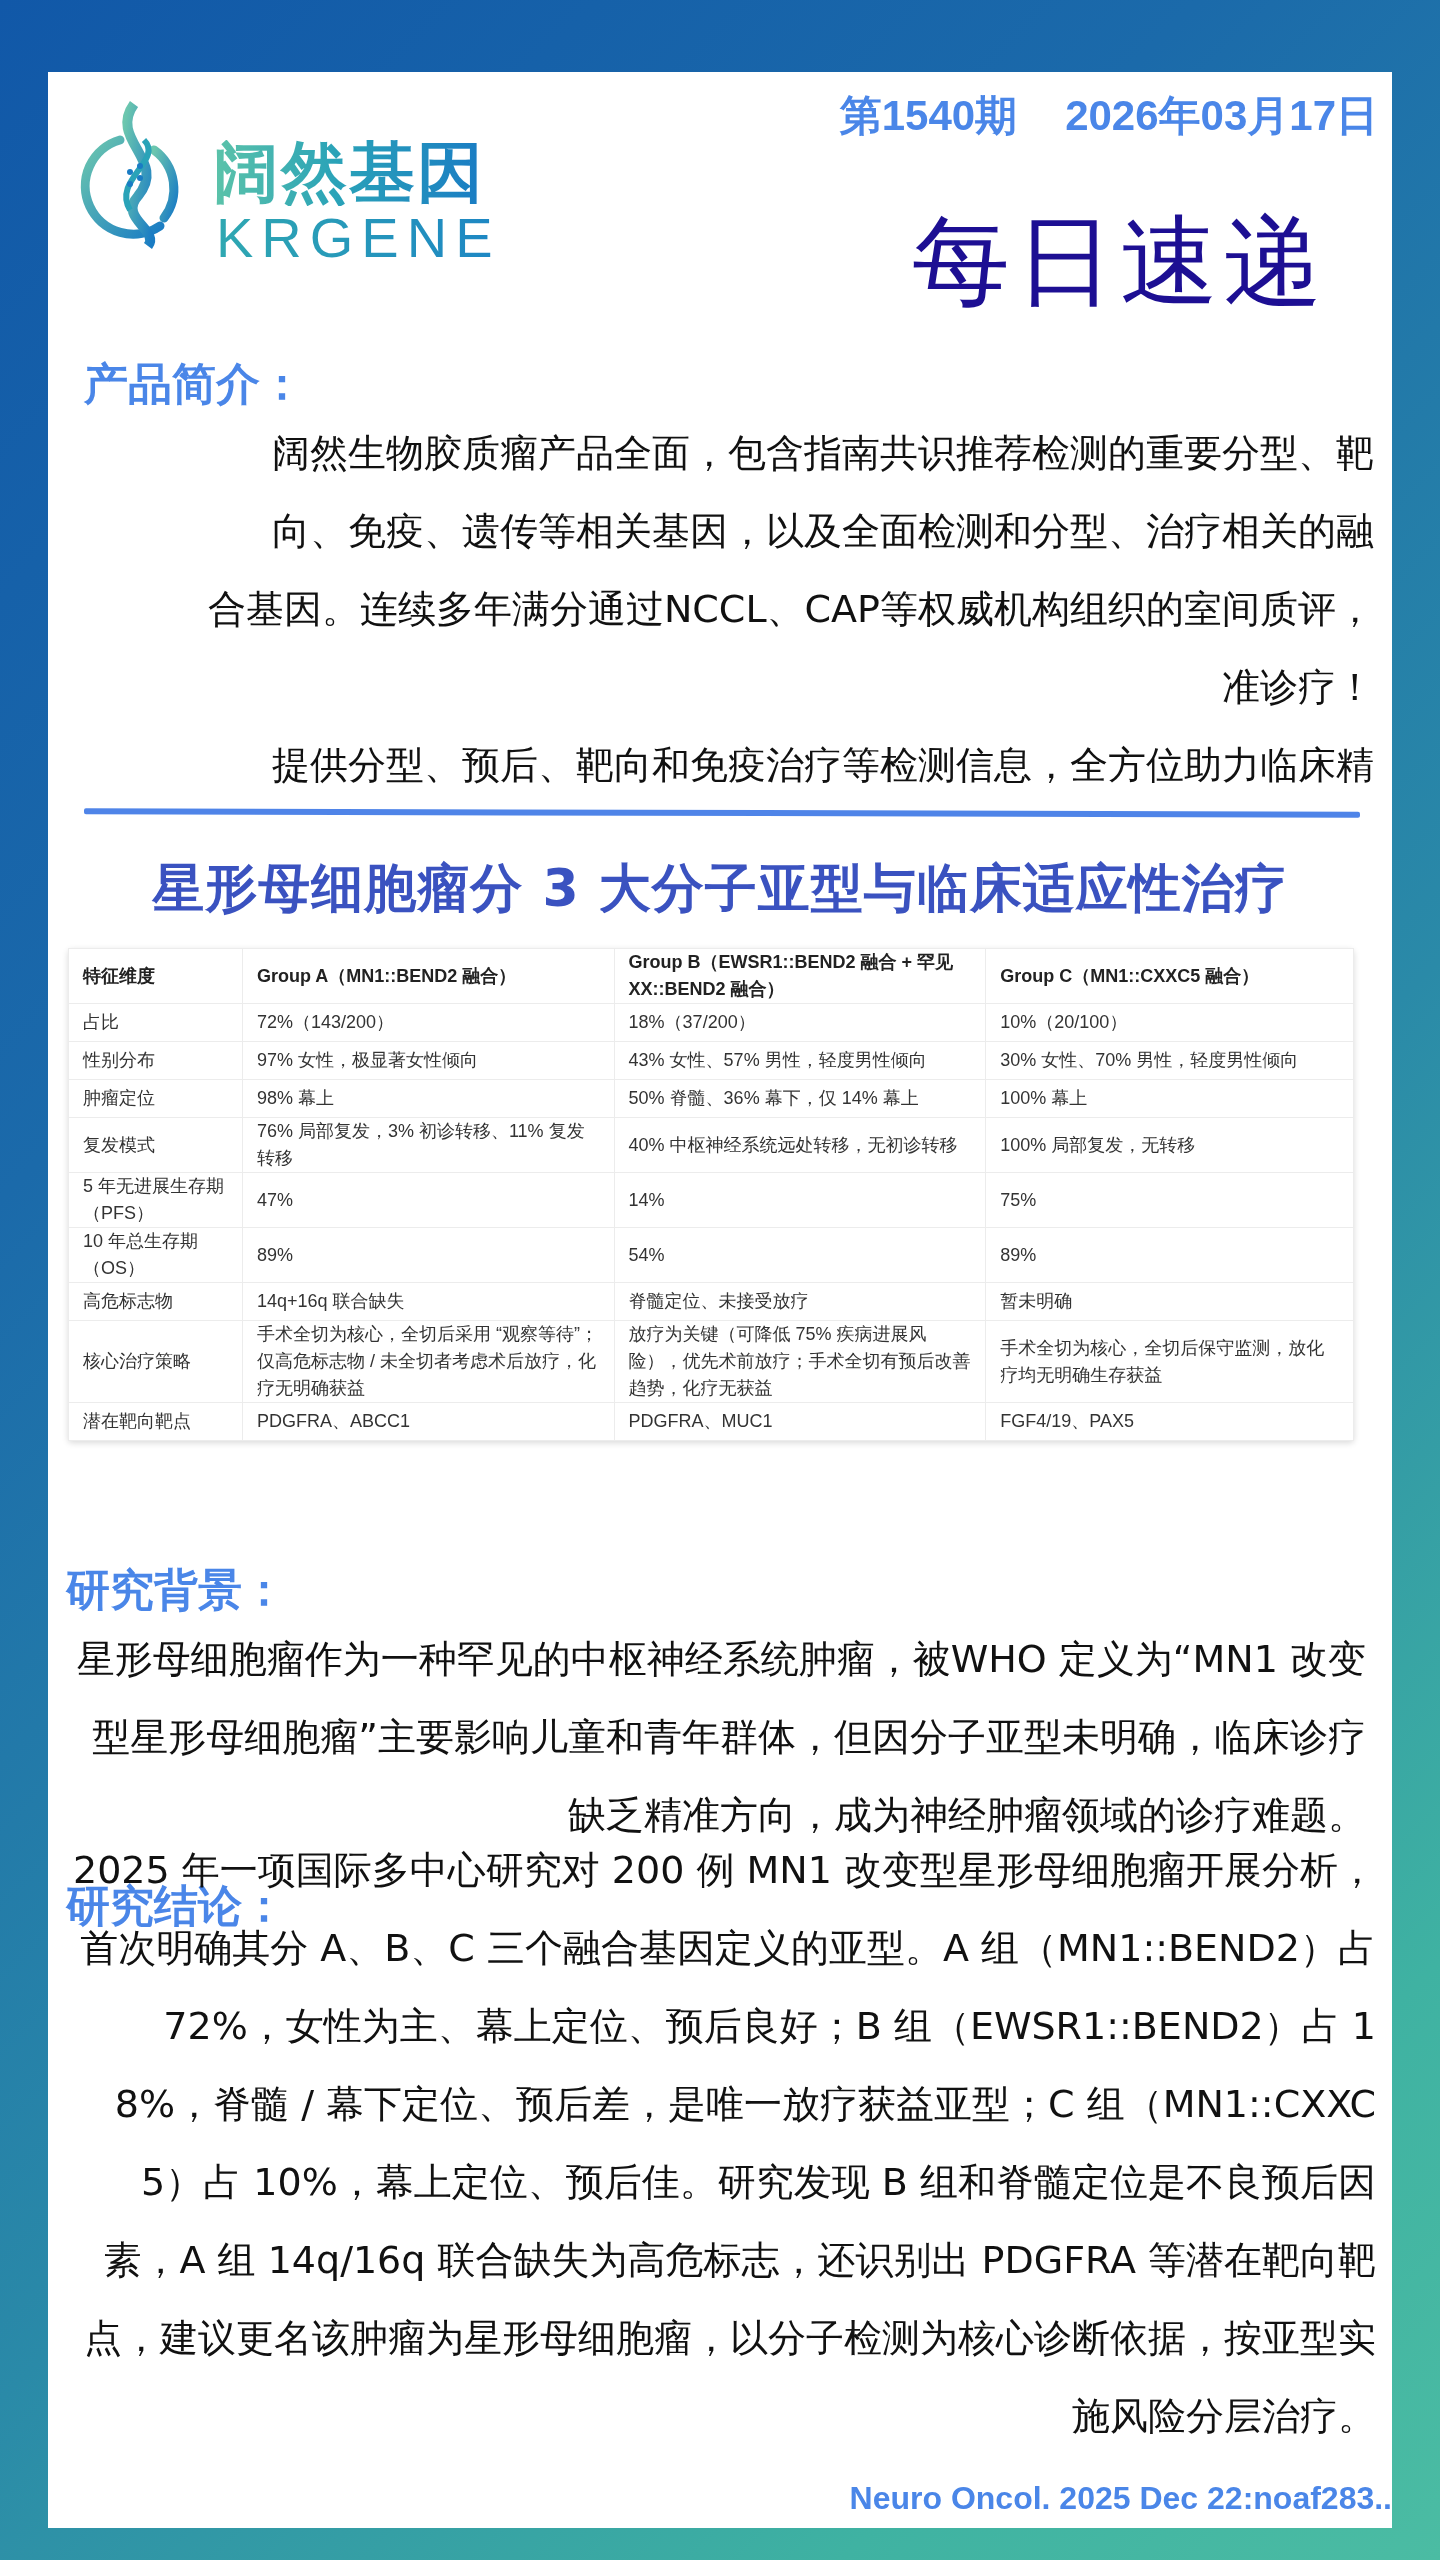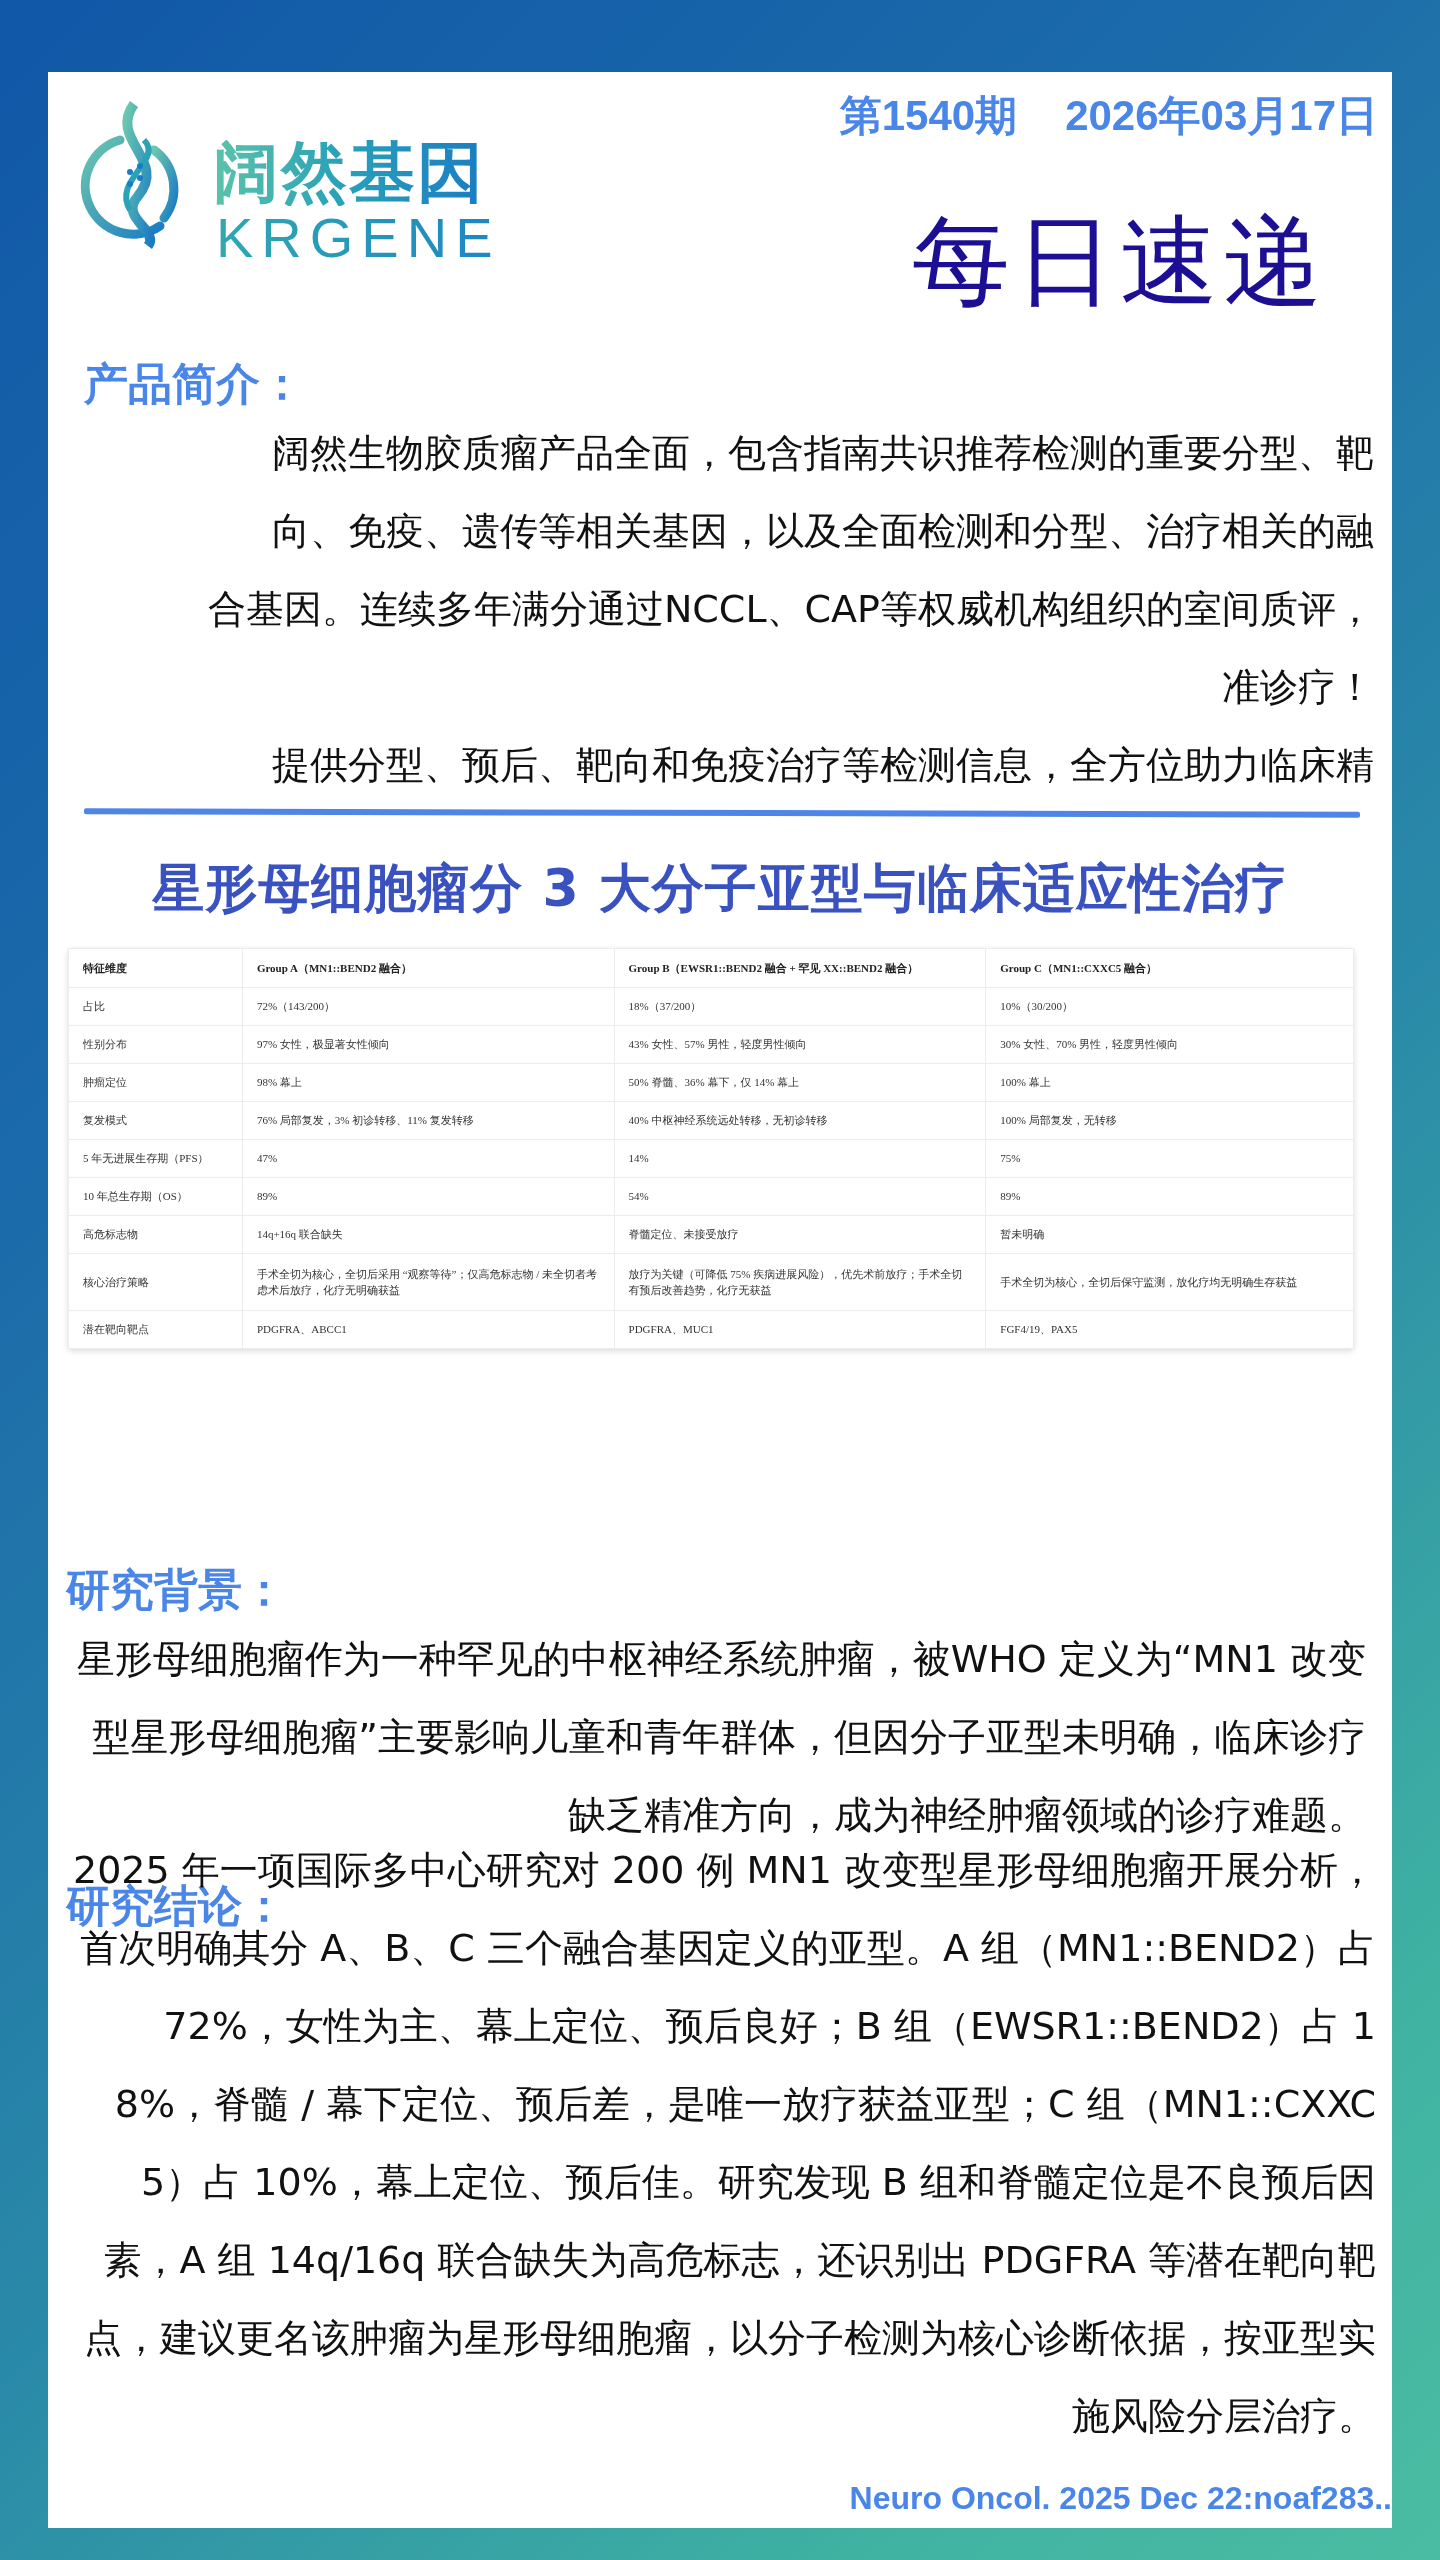--- a/index.html
+++ b/index.html
@@ -46,21 +46,21 @@
     background: #4f84e8; transform: rotate(0.15deg); border-radius: 2px;
   }
   .table-title {
     position: absolute; left: 0; top: 782px; width: 1344px; text-align: center;
     color: #3a52c0; font-size: 52px; font-weight: bold; letter-spacing: 1px;
   }
   .table-wrap {
     position: absolute; left: 20px; top: 876px; width: 1286px;
     box-shadow: 0 2px 6px rgba(0,0,0,0.15); border-radius: 4px; background: #fff;
   }
-  table { width: 100%; border-collapse: collapse; font-size: 11px; color: #333; font-family: Liberation Serif, serif; }
+  table { width: 100%; border-collapse: collapse; font-size: 18px; color: #333; font-family: Liberation Sans, sans-serif; }
   td, th { border: 1px solid #ececec; padding: 0 14px; text-align: left; vertical-align: middle; line-height: 1.5; }
   th { font-weight: bold; color: #222; height: 38px; }
   td { height: 37px; }
   td.tall { height: 56px; }
   col.c0 { width: 174px; } col.c1 { width: 372px; } col.c2 { width: 372px; } col.c3 { width: 368px; }
   .citation {
     position: absolute; right: 0; top: 2408px; color: #4a86e8; font-weight: bold; font-size: 32px;
     font-family: "Liberation Sans", sans-serif; white-space: nowrap;
   }
 </style>
@@ -123,21 +123,21 @@
           <th>Group A（MN1::BEND2 融合）</th>
           <th>Group B（EWSR1::BEND2 融合 + 罕见 XX::BEND2 融合）</th>
           <th>Group C（MN1::CXXC5 融合）</th>
         </tr>
       </thead>
       <tbody>
         <tr>
           <td>占比</td>
           <td>72%（143/200）</td>
           <td>18%（37/200）</td>
-          <td>10%（30/200）</td>
+          <td>10%（20/100）</td>
         </tr>
         <tr>
           <td>性别分布</td>
           <td>97% 女性，极显著女性倾向</td>
           <td>43% 女性、57% 男性，轻度男性倾向</td>
           <td>30% 女性、70% 男性，轻度男性倾向</td>
         </tr>
         <tr>
           <td>肿瘤定位</td>
           <td>98% 幕上</td>

